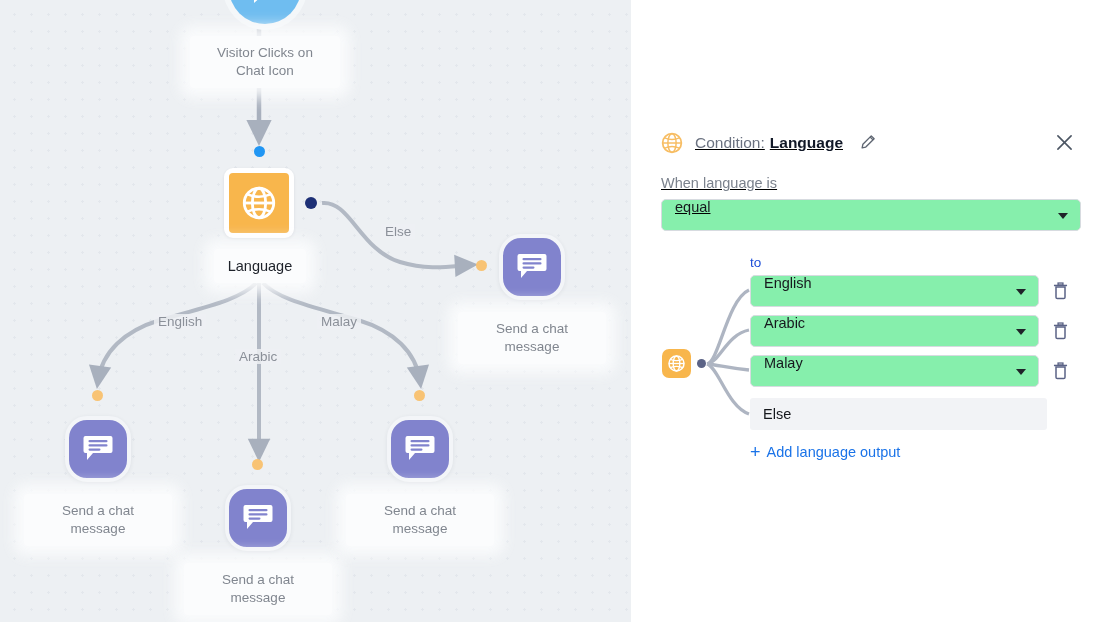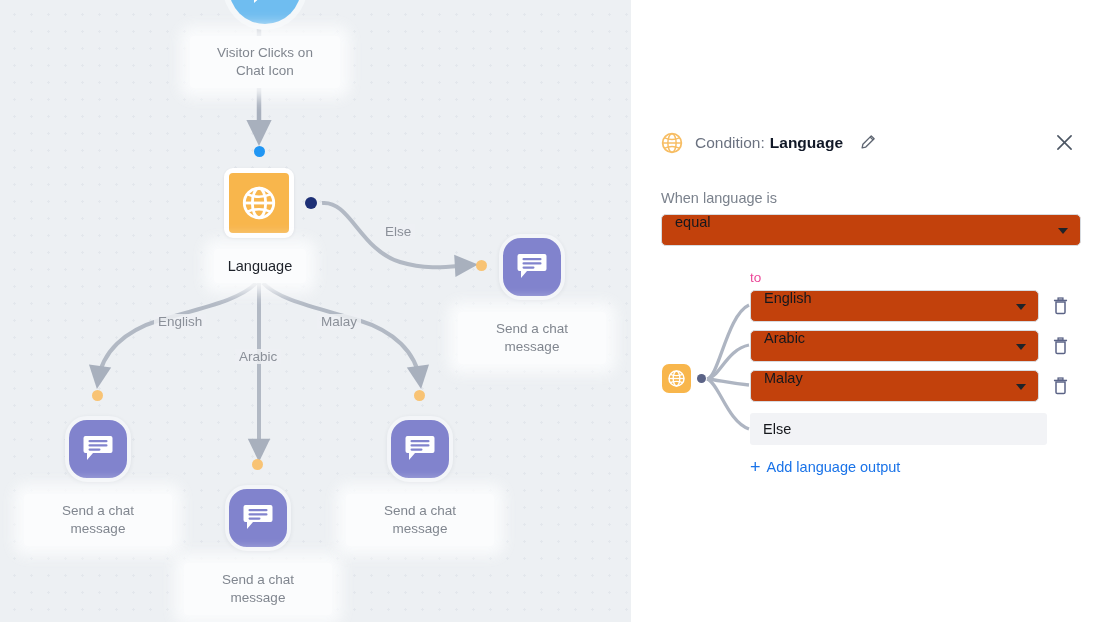--- a/index.html
+++ b/index.html
@@ -84,20 +84,21 @@
     padding: 0 4px;
     white-space: nowrap;
   }
 
   
   #panel {
     position: relative;
     width: 470px; height: 524px;
     background: #ffffff;
     flex: 0 0 470px;
+    text-decoration: underline;
   }
   .panel-header {
     display: flex; align-items: center;
     padding: 27px 24px 0 30px;
     height: 62px;
   }
   .globe-circle {
     width: 22px; height: 22px; flex: 0 0 22px; margin-right: 12px;
   }
   .hdr-label { color: #6b7280; font-size: 15.5px; }
@@ -112,21 +113,21 @@
     display: flex; align-items: center; justify-content: center;
     cursor: pointer; background: none; border: none;
   }
 
   .field-label { color: #7b828d; font-size: 14.5px; padding: 0 0 8px 30px; }
 
   .select-box {
     position: relative;
     border: 1px solid #d7dbe0;
     border-radius: 5px;
-    background: #c2410c;
+    background: #86efac;
     height: 31px;
     display: flex; align-items: center;
     padding: 0 30px 16px 13px;
     color: #16181d;
     font-size: 14.5px;
     cursor: pointer;
   }
   .select-box .caret {
     position: absolute; right: 12px; top: 50%;
     width: 0; height: 0; margin-top: -2px;
@@ -305,32 +306,32 @@
         </svg>
       </button>
       <button class="close-btn">
         <svg width="17" height="17" viewBox="0 0 18 18">
           <line x1="2" y1="2" x2="16" y2="16" stroke="#4b5563" stroke-width="1.7" stroke-linecap="round"></line>
           <line x1="16" y1="2" x2="2" y2="16" stroke="#4b5563" stroke-width="1.7" stroke-linecap="round"></line>
         </svg>
       </button>
     </div>
 
-    <div style="margin-top:30px;">
+    <div style="margin-top:15px;">
       <div class="field-label">When language is</div>
       <div class="select-box" id="op-select">
         <span>equal</span>
         <span class="caret"></span>
       </div>
     </div>
 
     <div class="outputs-wrap">
       <div id="outputs-inner">
 
-        <div style="position:absolute; left:119px; top:-3px; color:#ec4899; font-size:13.5px;">to</div>
+        <div style="position:absolute; left:119px; top:-3px; color:#1d4ed8; font-size:13.5px;">to</div>
 
         <svg id="fan" viewBox="0 0 200 230">
           <path d="M76,106 C88,104 96,42 118,32" stroke="#aeb5c2" stroke-width="3.3" fill="none"></path>
           <path d="M76,106 C88,105 96,76 118,72" stroke="#aeb5c2" stroke-width="3.3" fill="none"></path>
           <path d="M76,106 C88,107 96,110 118,112" stroke="#aeb5c2" stroke-width="3.3" fill="none"></path>
           <path d="M76,106 C88,110 96,148 118,156" stroke="#aeb5c2" stroke-width="3.3" fill="none"></path>
         </svg>
 
         <div class="mini-node">
           <svg width="19" height="19" viewBox="0 0 24 24">

